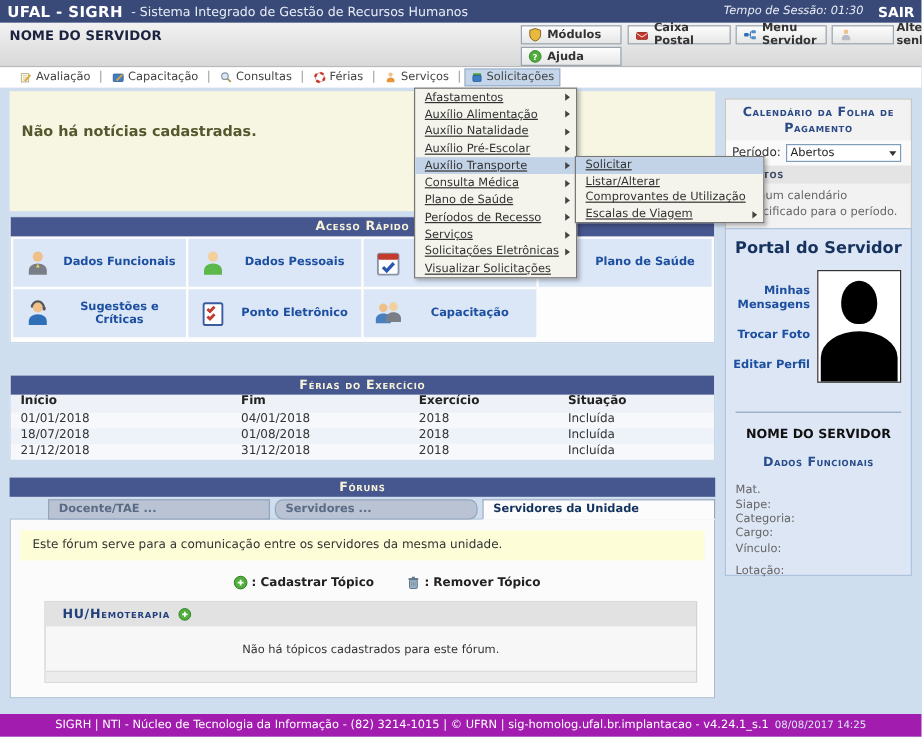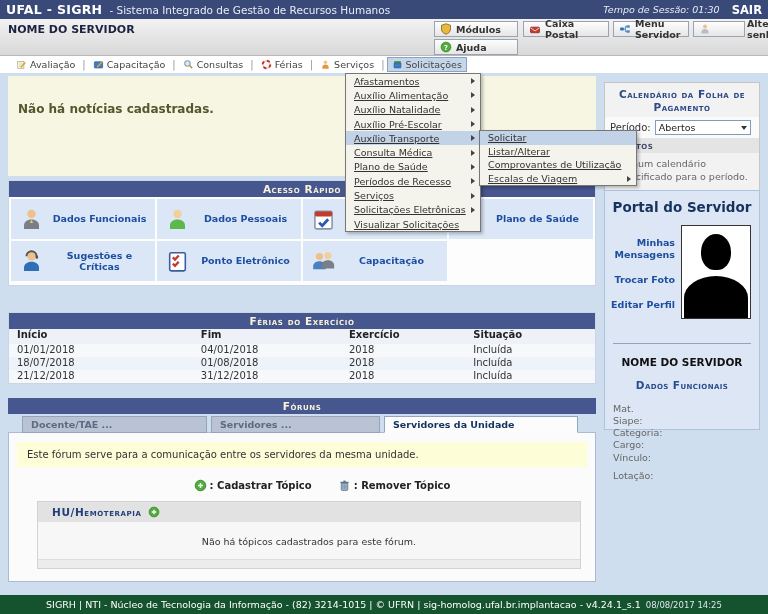--- a/index.html
+++ b/index.html
@@ -69,24 +69,24 @@
 
   
   .ferias-panel { left:8px; top:312px; width:588px; background:#f5f7fb; border:1px solid #c9d6e8; }
   .frow { display:flex; padding:0 8px; height:13px; }
   .frow.head { font-weight:bold; color:#222; background:#eef2f8; height:15px; }
   .fc0 { width:27%; } .fc1 { width:28%;margin-left:41px; } .fc2 { width:23.5%; } .fc3 { width:21.5%; }
   .frow.r1 { background:#f6f8fc; } .frow.r2 { background:#eef2f9; }
 
   
   .foruns-panel { left:8px; top:398px; width:588px; }
-  .tabs { display:flex; gap:4px; margin:2px 0 0 14px; height:17px; }
+  .tabs { display:flex; gap:4px; margin:2px 0 0 14px; height:17px;justify-content:flex-end; }
   .tab { border:1px solid #93a5bd; background:#b9c3d4; color:#5b6b84; font-weight:bold;
          font-size:9.5px; display:flex; align-items:center; padding-left:8px; }
-  .tab.t0 { width:185px; } .tab.t1 { width:169px; } .tab.t2 { width:194px; }
+  .tab.t0 { width:185px; } .tab.t1 { width:169px;border-radius:7px; } .tab.t2 { width:194px; }
   .tab.active { background:#fcfcfc; color:#13325e; border-bottom:1px solid #fcfcfc; }
   .forum-body { border:1px solid #a9bcd4; background:#fbfbfb; height:150px; margin-top:-1px; }
   .finfo { margin:9px 8px 0 8px; background:#fdfdd8; padding:7px 10px; font-size:10px; color:#333; }
   .legend { margin-top:12px; display:flex; justify-content:center; align-items:center; gap:26px;
             font-weight:bold; color:#222; font-size:10px;padding-left:40px; }
   .legend-item { display:flex; align-items:center; gap:3px; }
   .topicbox { margin:9px 14px 0 28px; border:1px solid #d3d3d3; background:#f7f7f7; }
   .hubar { height:20px; background:#e2e2e2; display:flex; align-items:center; gap:6px; padding-left:14px;
            font-variant:small-caps; font-weight:bold; letter-spacing:.6px; color:#22407c; font-size:10.5px; }
   .notopics { text-align:center; padding:14px 0 12px 0; font-size:9.5px; color:#333; }
@@ -98,41 +98,41 @@
                letter-spacing:.5px; color:#2c4a87; font-size:10.5px; line-height:1.25; }
   .cal-period { display:flex; align-items:center; gap:4px; padding:3px 5px; background:#fafafa; }
   .select { display:flex; justify-content:space-between; align-items:center; background:#fff;
             border:1px solid #7f9db9; height:15px; width:96px; padding:0 3px; font-size:9.5px; color:#222; }
   .sel-arr { width:0; height:0; border-top:4px solid #333; border-left:3.5px solid transparent; border-right:3.5px solid transparent; }
   .cal-sec { height:15px; background:#e4e4e4; display:flex; align-items:center; padding-left:6px;
              font-variant:small-caps; font-weight:bold; letter-spacing:.5px; color:#3c4a66; font-size:10px; }
   .cal-empty { padding:5px 8px 9px 8px; font-size:9.5px; color:#666; line-height:1.3; }
 
   
-  .portal-panel { left:604px; top:190px; width:156px; height:240px; background:#dce6f4; border:1px solid #aec3de; }
+  .portal-panel { left:604px; top:190px; width:156px; height:290px; background:#dce6f4; border:1px solid #aec3de; }
   .portal-title { text-align:center; margin-top:8px; font-size:13.5px; font-weight:bold; color:#16325e; }
   .portal-body { position:relative; height:110px; margin-top:10px; }
   .plinks { position:absolute; left:0; top:12px; width:70px; text-align:right; color:#1d4fa0;
             font-weight:bold; font-size:9.5px; line-height:1.25; }
   .plink { margin-bottom:13px; }
   .photo { position:absolute; right:8px; top:0; width:70px; height:94px; background:#fff;
            border:1px solid #333; overflow:hidden; }
   .photo::before { content:""; position:absolute; left:19px; top:8px; width:30px; height:36px;
                    background:#000; border-radius:50% 50% 46% 46%; }
   .photo::after { content:""; position:absolute; left:2px; bottom:-2px; width:64px; height:44px;
                   background:#000; border-radius:55% 55% 0 0; }
   .pdivider { margin:8px 8px 0 8px; border-top:1px solid #8fa5bf; }
   .pname { text-align:center; margin-top:12px; font-weight:bold; color:#111; font-size:10.5px; }
   .psection { text-align:center; margin-top:11px; font-weight:bold; color:#2a4d8e; font-size:10.5px;
               font-variant:small-caps; letter-spacing:.4px; }
   .pfields { margin:12px 0 0 8px; color:#666; font-size:9.5px; line-height:1.28; }
   .pfield.last { margin-top:6px; }
 
   
-  .footer { left:0; top:595px; width:768px; height:19px; background:#14532d; color:#fff;
+  .footer { left:0; top:595px; width:768px; height:19px; background:#a21caf; color:#fff;
             display:flex; align-items:center; justify-content:center; gap:5px; font-size:9.5px; }
   .footer .dt { font-size:8.5px; color:#dfe5f2; }
 </style>
 </head>
 <body>
 
 <div class="abs topbar">
   <span class="brand">UFAL - SIGRH</span>
   <span class="subtitle">- Sistema Integrado de Gestão de Recursos Humanos</span>
   <span class="top-right">

